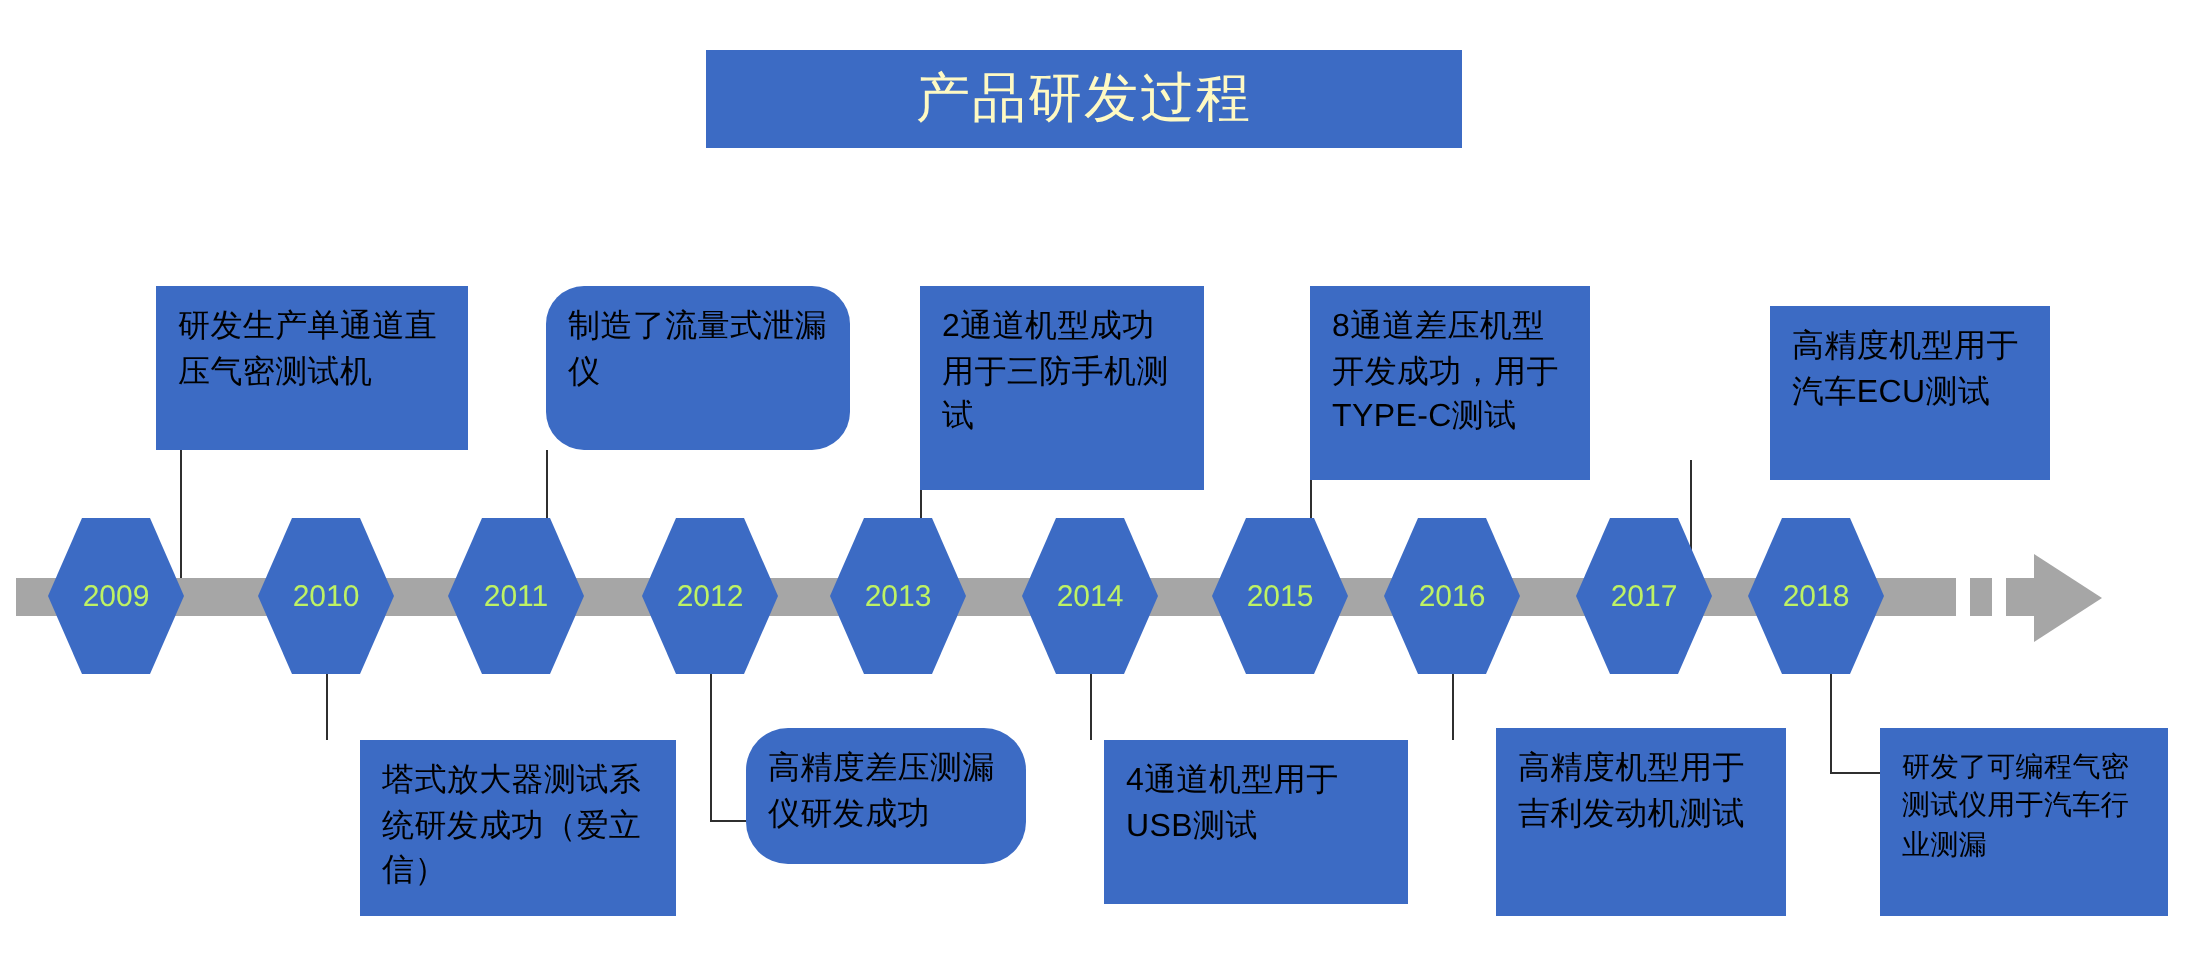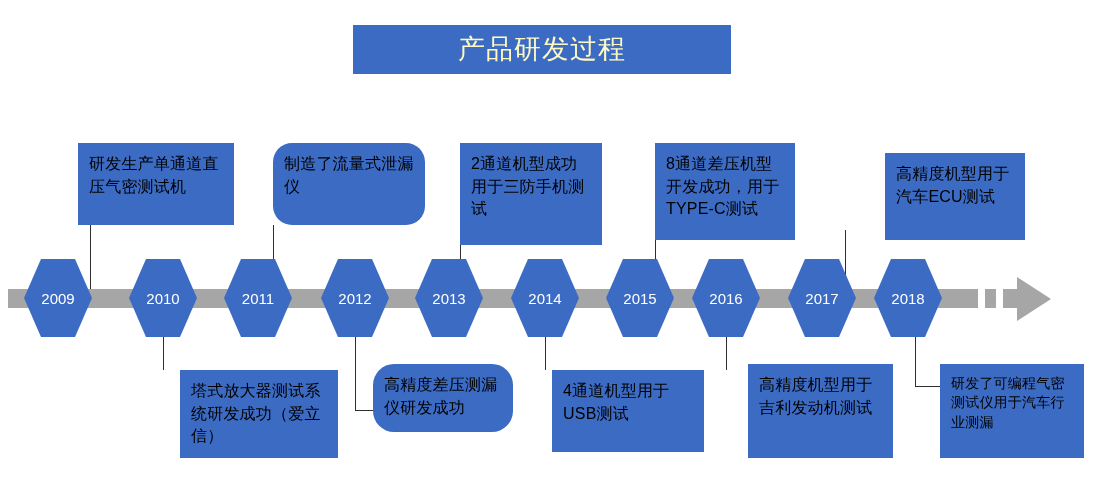--- a/index.html
+++ b/index.html
@@ -71,21 +71,21 @@
     width: 68px;
     height: 78px;
     top: 259px;
     background: #3C6BC4;
     clip-path: polygon(25% 0%, 75% 0%, 100% 50%, 75% 100%, 25% 100%, 0% 50%);
     display: flex;
     align-items: center;
     justify-content: center;
   }
   .hex span {
-    color: #ffffff;
+    color: #bef264;
     font-size: 15px;
     line-height: 1;
   }
 
   
   .callout {
     position: absolute;
     background: #3C6BC4;
     color: #000000;
     font-size: 16px;

